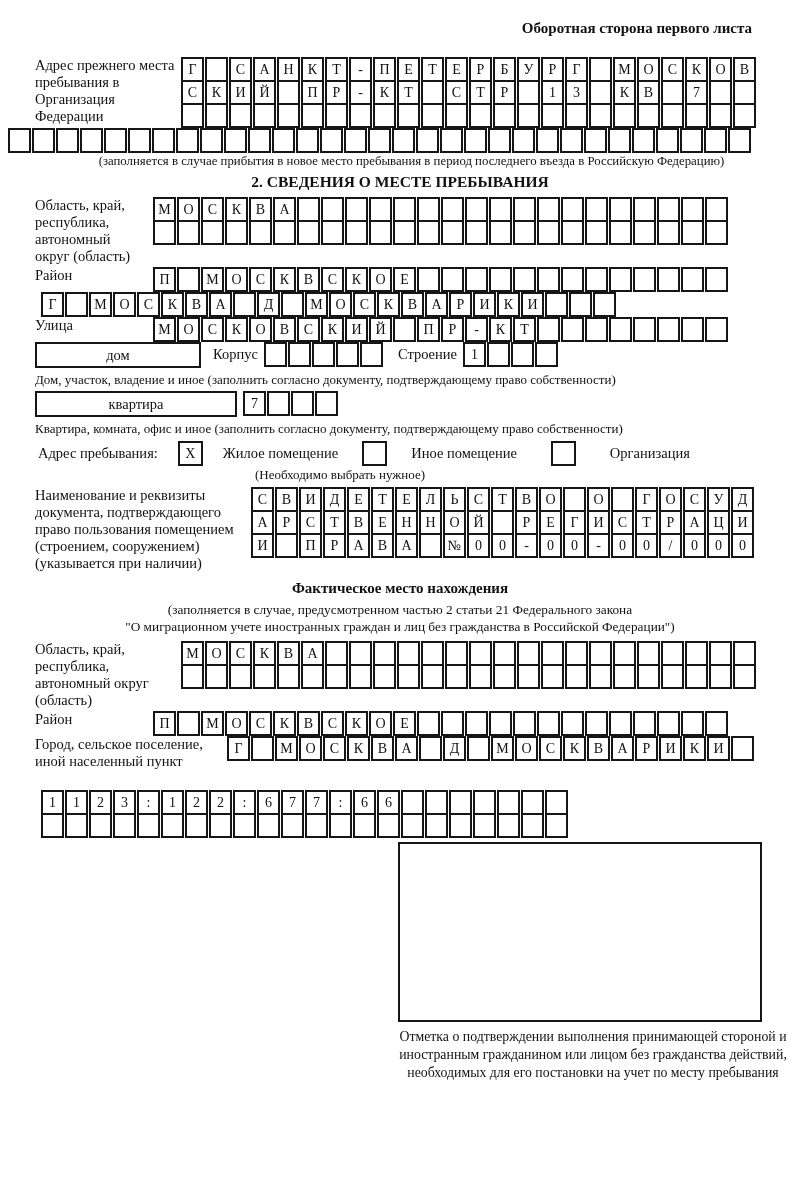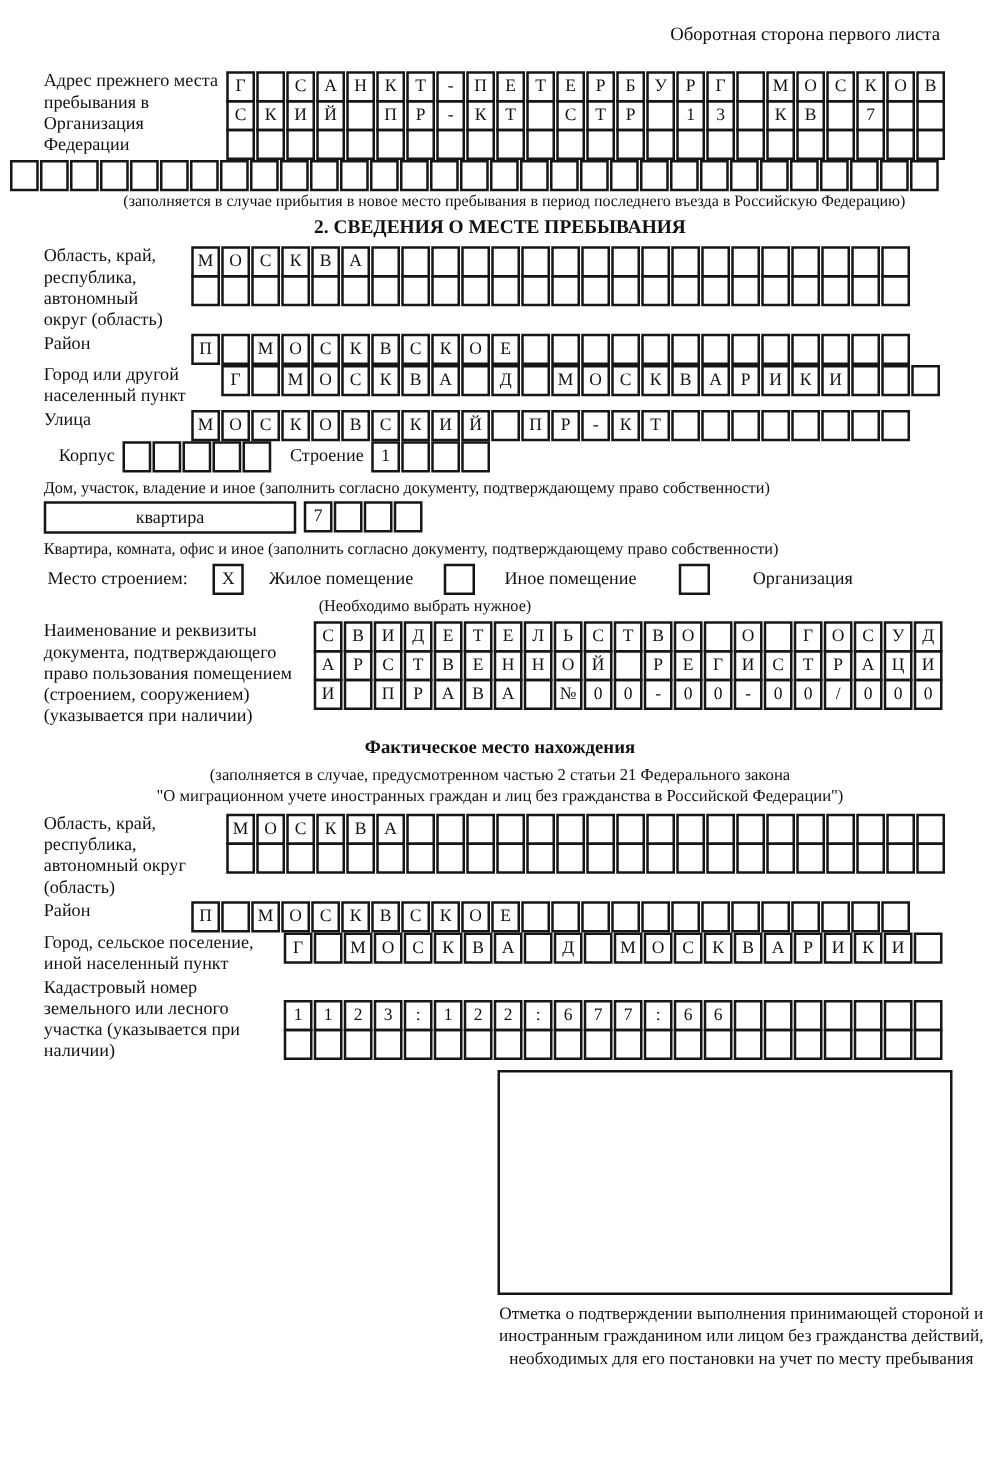--- a/index.html
+++ b/index.html
@@ -9,20 +9,21 @@
     background:#fff;color:#111;
     font-family:"Liberation Serif","DejaVu Serif",serif;
     overflow:hidden;
     box-sizing:border-box;
     padding-top:20px;
   }
   .top-note{
     text-align:right;
     padding-right:48px;
     font-size:15px;
+    font-weight:bold;
   }
   .field{
     display:flex;align-items:flex-start;
     margin-left:35px;margin-bottom:2px;
   }
   .label{
     font-size:14.5px;line-height:17px;
     flex:0 0 auto;
   }
   .w140{width:140px;}
@@ -103,55 +104,55 @@
   </div>
 
   <div class="field">
     <div class="label w112">Район</div>
     <div class="rows">
       <div class="boxrow"><span class="cbox">П</span><span class="cbox"></span><span class="cbox">М</span><span class="cbox">О</span><span class="cbox">С</span><span class="cbox">К</span><span class="cbox">В</span><span class="cbox">С</span><span class="cbox">К</span><span class="cbox">О</span><span class="cbox">Е</span><span class="cbox"></span><span class="cbox"></span><span class="cbox"></span><span class="cbox"></span><span class="cbox"></span><span class="cbox"></span><span class="cbox"></span><span class="cbox"></span><span class="cbox"></span><span class="cbox"></span><span class="cbox"></span><span class="cbox"></span><span class="cbox"></span></div>
     </div>
   </div>
 
   <div class="field">
-    <div class="label w136">Город или другой населенный пункт</div>
     <div class="rows">
       <div class="boxrow"><span class="cbox">Г</span><span class="cbox"></span><span class="cbox">М</span><span class="cbox">О</span><span class="cbox">С</span><span class="cbox">К</span><span class="cbox">В</span><span class="cbox">А</span><span class="cbox"></span><span class="cbox">Д</span><span class="cbox"></span><span class="cbox">М</span><span class="cbox">О</span><span class="cbox">С</span><span class="cbox">К</span><span class="cbox">В</span><span class="cbox">А</span><span class="cbox">Р</span><span class="cbox">И</span><span class="cbox">К</span><span class="cbox">И</span><span class="cbox"></span><span class="cbox"></span><span class="cbox"></span></div>
     </div>
   </div>
 
   <div class="field">
     <div class="label w112">Улица</div>
     <div class="rows">
       <div class="boxrow"><span class="cbox">М</span><span class="cbox">О</span><span class="cbox">С</span><span class="cbox">К</span><span class="cbox">О</span><span class="cbox">В</span><span class="cbox">С</span><span class="cbox">К</span><span class="cbox">И</span><span class="cbox">Й</span><span class="cbox"></span><span class="cbox">П</span><span class="cbox">Р</span><span class="cbox">-</span><span class="cbox">К</span><span class="cbox">Т</span><span class="cbox"></span><span class="cbox"></span><span class="cbox"></span><span class="cbox"></span><span class="cbox"></span><span class="cbox"></span><span class="cbox"></span><span class="cbox"></span></div>
     </div>
   </div>
 
   <div class="house-row">
+    <span class="widebox wb-dom">дом</span>
     <span class="gap6"></span>
     <span class="gap6"></span>
     <span class="inline-label">Корпус</span>
     <span class="gap6"></span>
     <span class="boxrow"><span class="cbox"></span><span class="cbox"></span><span class="cbox"></span><span class="cbox"></span><span class="cbox"></span></span>
     <span class="gap14"></span>
     <span class="inline-label">Строение</span>
     <span class="gap6"></span>
     <span class="boxrow"><span class="cbox">1</span><span class="cbox"></span><span class="cbox"></span><span class="cbox"></span></span>
   </div>
   <div class="caption-left">Дом, участок, владение и иное (заполнить согласно документу, подтверждающему право собственности)</div>
 
   <div class="house-row">
     <span class="widebox wb-kv">квартира</span>
     <span class="gap6"></span>
     <span class="boxrow"><span class="cbox">7</span><span class="cbox"></span><span class="cbox"></span><span class="cbox"></span></span>
   </div>
   <div class="caption-left">Квартира, комната, офис и иное (заполнить согласно документу, подтверждающему право собственности)</div>
 
   <div class="stay-row">
-    <span class="inline-label">Место строением:</span>
+    <span class="inline-label">Адрес пребывания:</span>
     <span class="gap12"></span>
     <span class="checkbox">X</span>
     <span class="gap12"></span>
     <span class="inline-label">Жилое помещение</span>
     <span class="gap16"></span>
     <span class="checkbox"></span>
     <span class="gap16"></span>
     <span class="inline-label">Иное помещение</span>
     <span class="gap26"></span>
     <span class="checkbox"></span>
@@ -191,21 +192,20 @@
   </div>
 
   <div class="field">
     <div class="label w186">Город, сельское поселение, иной населенный пункт</div>
     <div class="rows">
       <div class="boxrow"><span class="cbox">Г</span><span class="cbox"></span><span class="cbox">М</span><span class="cbox">О</span><span class="cbox">С</span><span class="cbox">К</span><span class="cbox">В</span><span class="cbox">А</span><span class="cbox"></span><span class="cbox">Д</span><span class="cbox"></span><span class="cbox">М</span><span class="cbox">О</span><span class="cbox">С</span><span class="cbox">К</span><span class="cbox">В</span><span class="cbox">А</span><span class="cbox">Р</span><span class="cbox">И</span><span class="cbox">К</span><span class="cbox">И</span><span class="cbox"></span></div>
     </div>
   </div>
 
   <div class="field">
-    <div class="label w186">Кадастровый номер земельного или лесного участка (указывается при наличии)</div>
     <div class="rows" style="margin-top:18px;">
       <div class="boxrow"><span class="cbox">1</span><span class="cbox">1</span><span class="cbox">2</span><span class="cbox">3</span><span class="cbox">:</span><span class="cbox">1</span><span class="cbox">2</span><span class="cbox">2</span><span class="cbox">:</span><span class="cbox">6</span><span class="cbox">7</span><span class="cbox">7</span><span class="cbox">:</span><span class="cbox">6</span><span class="cbox">6</span><span class="cbox"></span><span class="cbox"></span><span class="cbox"></span><span class="cbox"></span><span class="cbox"></span><span class="cbox"></span><span class="cbox"></span></div>
       <div class="boxrow"><span class="cbox"></span><span class="cbox"></span><span class="cbox"></span><span class="cbox"></span><span class="cbox"></span><span class="cbox"></span><span class="cbox"></span><span class="cbox"></span><span class="cbox"></span><span class="cbox"></span><span class="cbox"></span><span class="cbox"></span><span class="cbox"></span><span class="cbox"></span><span class="cbox"></span><span class="cbox"></span><span class="cbox"></span><span class="cbox"></span><span class="cbox"></span><span class="cbox"></span><span class="cbox"></span><span class="cbox"></span></div>
     </div>
   </div>
 
   <div class="stamp-box"></div>
   <div class="stamp-caption">Отметка о подтверждении выполнения принимающей стороной и иностранным гражданином или лицом без гражданства действий, необходимых для его постановки на учет по месту пребывания</div>
 
 </div>

